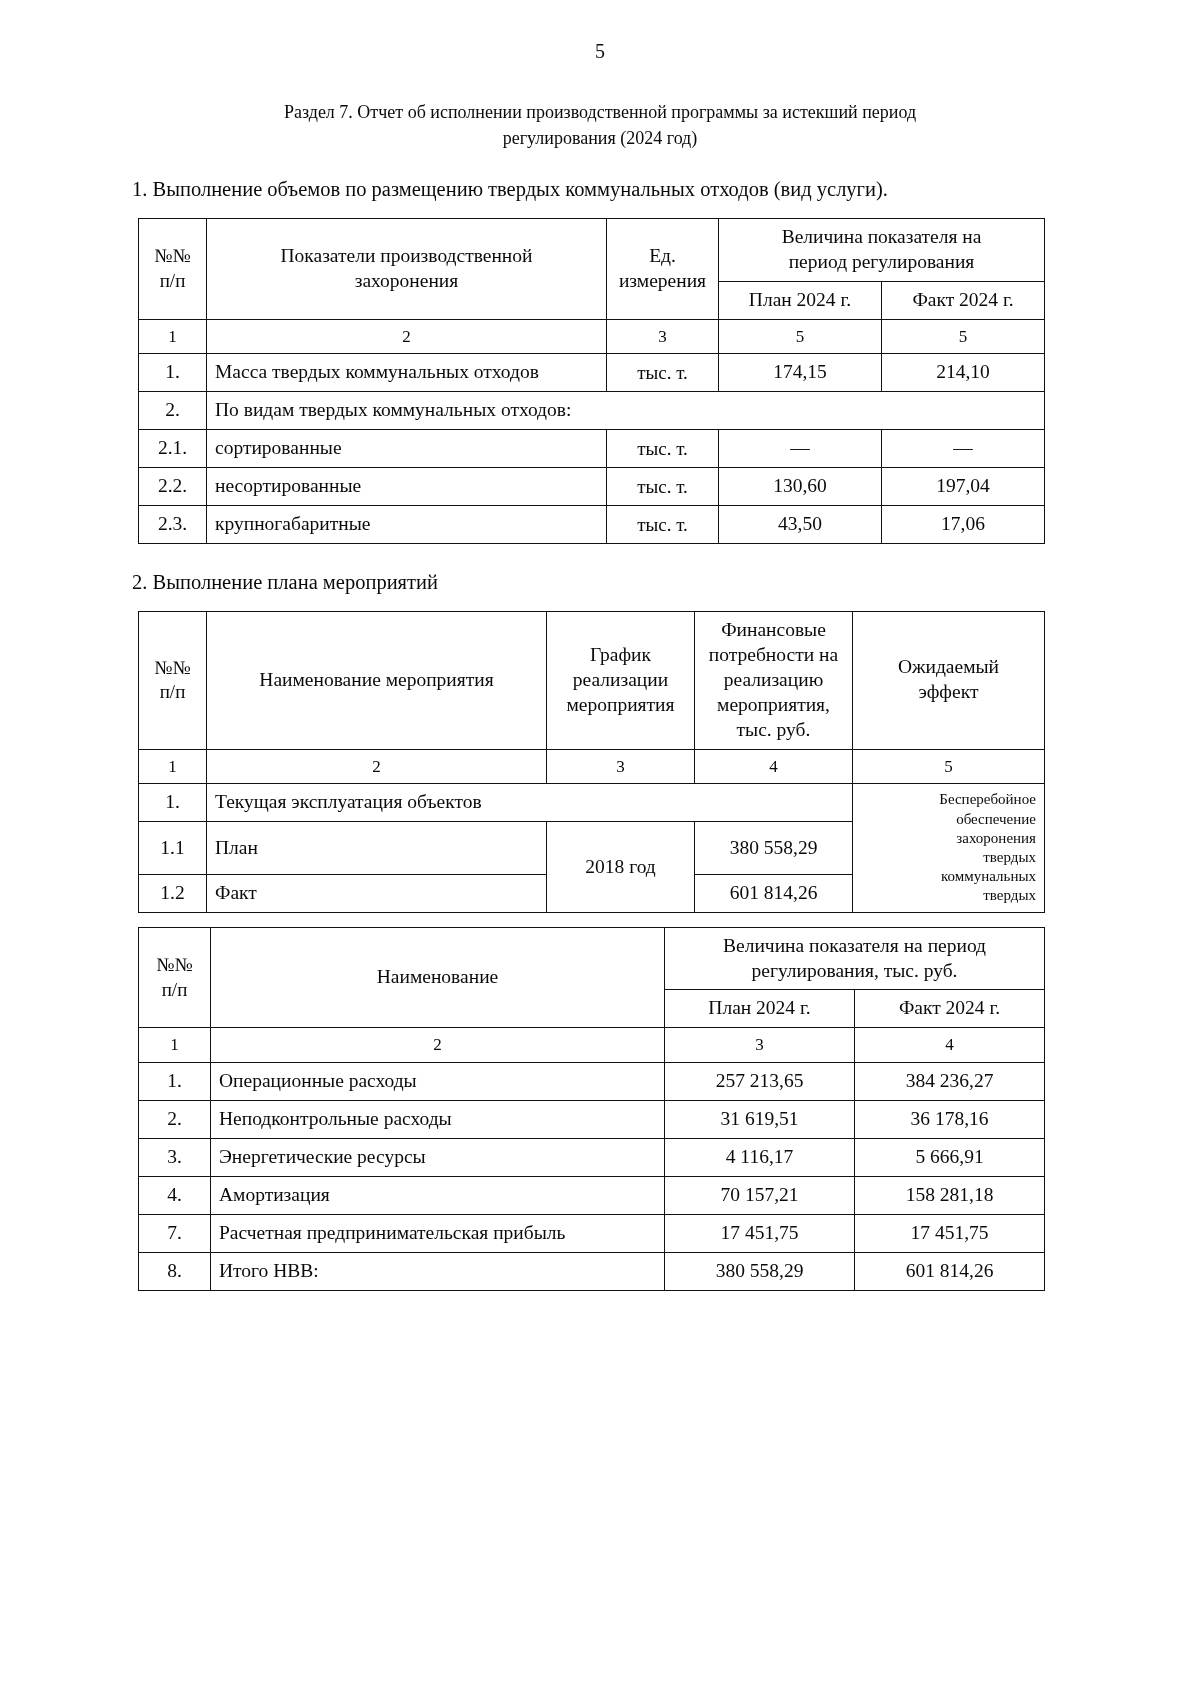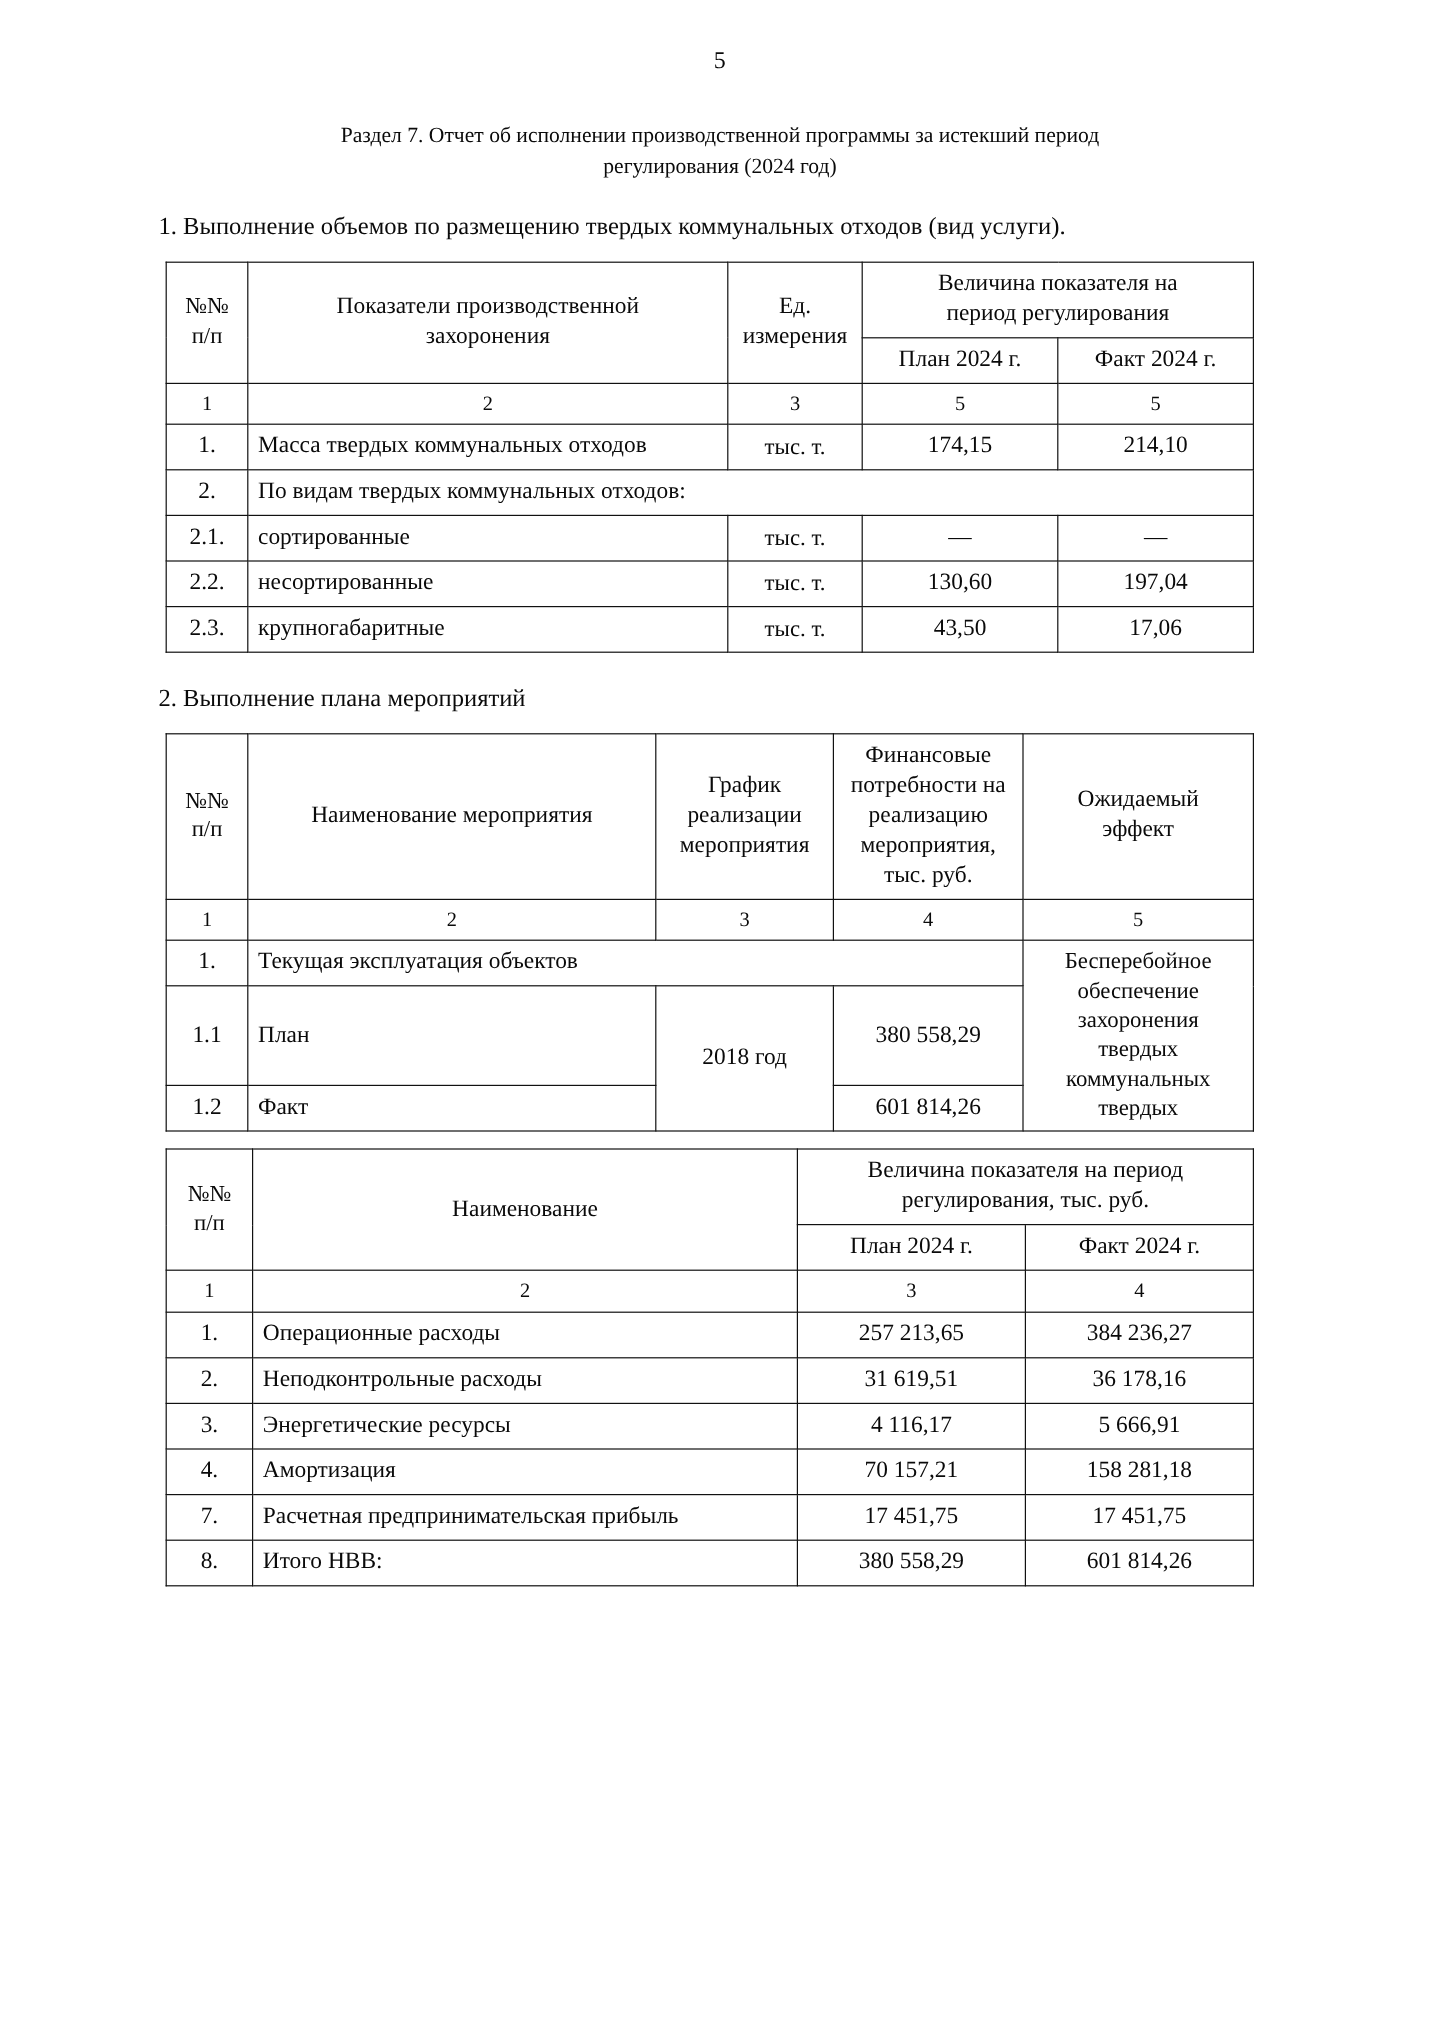--- a/index.html
+++ b/index.html
@@ -74,21 +74,21 @@
   .t2 .col-sched { width:148px; }
   .t2 .col-fin   { width:158px; }
   .t2 .col-eff   { width:192px; }
 
   
   .t3 { width:906px; }
   .t3 .col-no   { width:72px; }
   .t3 .col-name { width:454px; }
   .t3 .col-val  { width:190px; }
 
-  .eff-cell { text-align:center; line-height:1.32; font-size:19px; }
+  .eff-cell { text-align:right; line-height:1.32; font-size:15px; }
 </style>
 </head>
 <body>
 
 <div class="page">
 
   <div class="page-number">5</div>
 
   <div class="doc-title">
     <div>Раздел 7. Отчет об исполнении производственной программы за истекший период</div>

